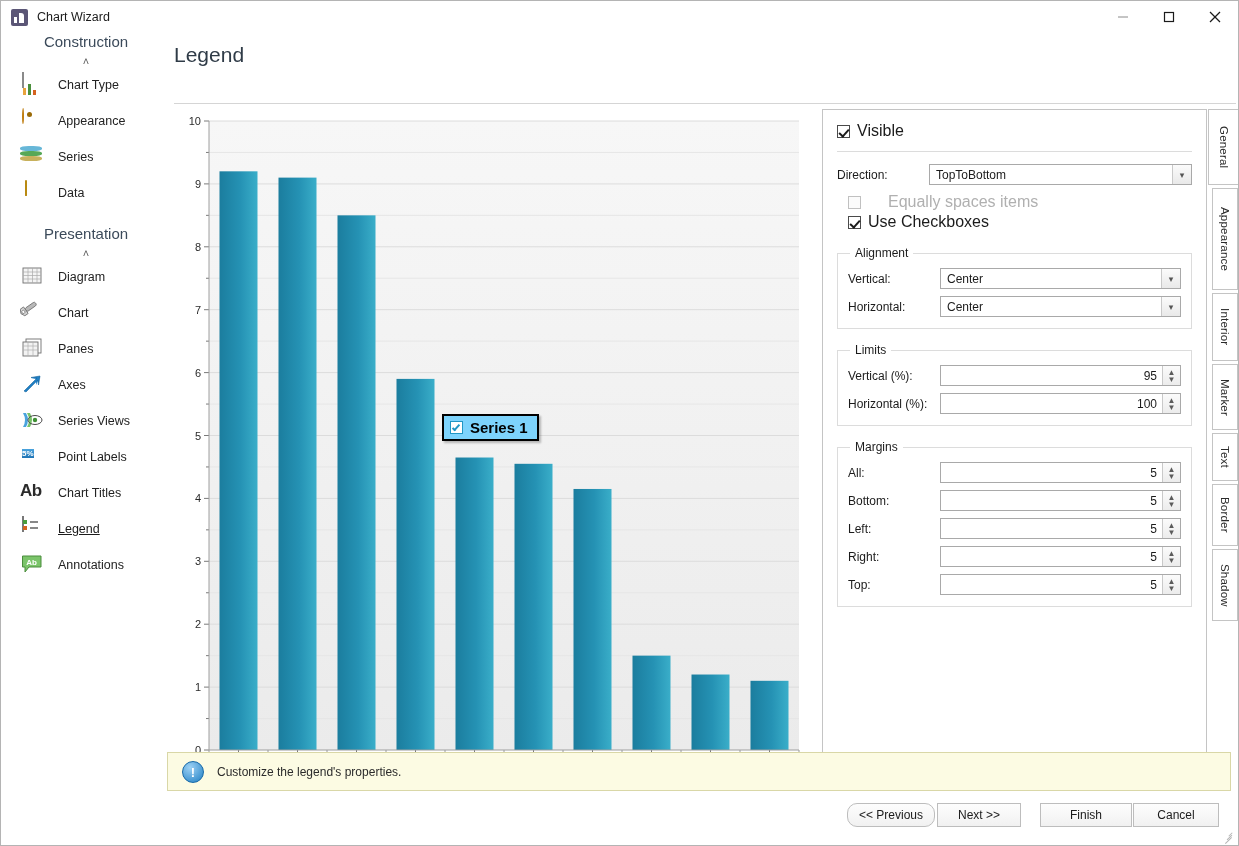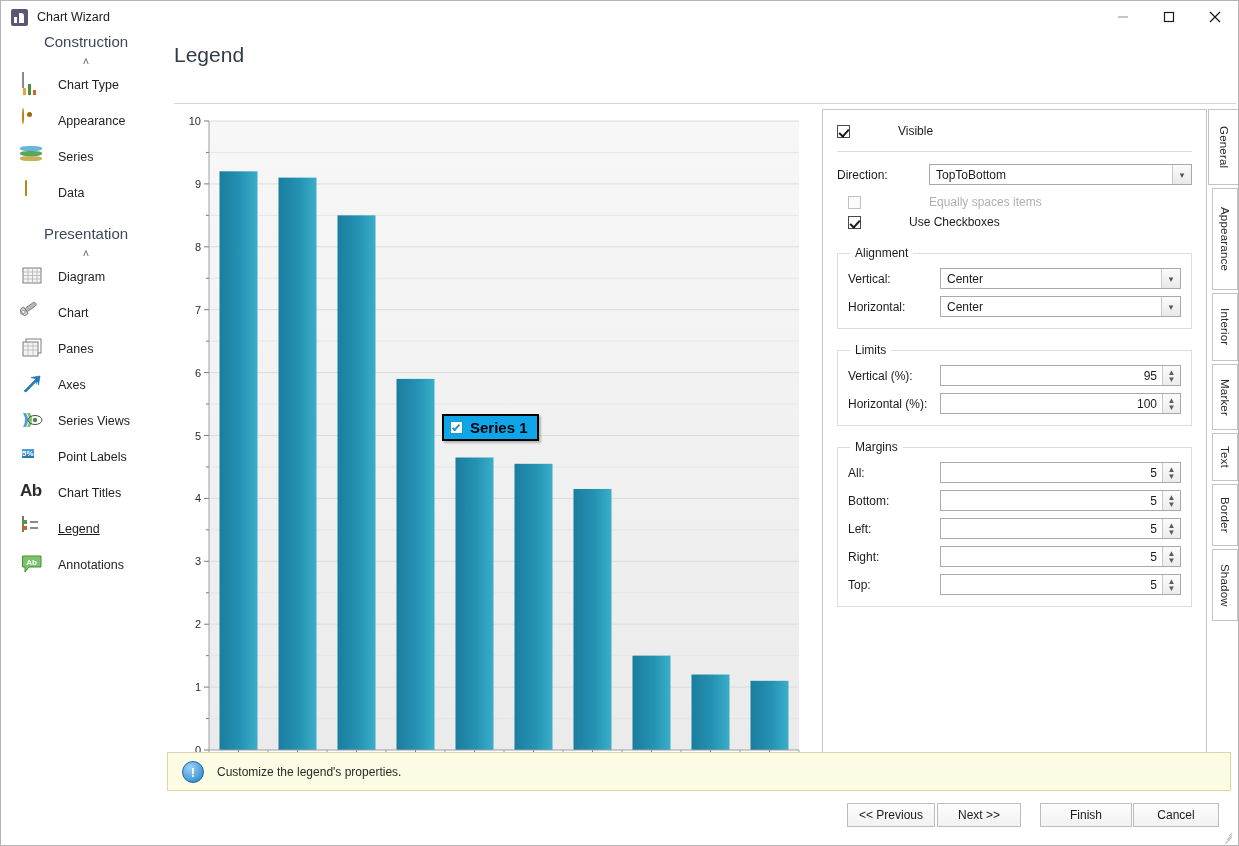--- a/index.html
+++ b/index.html
@@ -68,21 +68,21 @@
   .splitter .dots { position:absolute; left:2px; top:305px; width:3px; }
   .splitter .dots i { display:block; width:3px; height:3px; background:#8c8c8c; margin-bottom:4px; }
 
   
   .rpanel { position:absolute; left:656px; top:76px; width:385px; height:672px; border:1px solid #c4c4c4; background:#fff; }
   .rp-inner { padding:12px 14px 0 14px; }
   .cbrow { display:flex; align-items:center; height:18px; }
   .cb { width:13px; height:13px; border:1px solid #4a4a4a; background:#fff; position:relative; flex:none; margin-right:7px; }
   .cb.checked::after { content:""; position:absolute; left:3px; top:1px; width:4px; height:8px; border:solid #1b1b1b; border-width:0 2px 2px 0; transform:rotate(42deg); }
   .cb.dis { border-color:#c0c0c0; background:#fbfbfb; }
-  .cbrow .t { font-size:12px; color:#1b1b1b;margin-left:41px; }
+  .cbrow .t { font-size:16px; color:#1b1b1b; }
   .cbrow .t.dis { color:#b0b0b0; }
   .hr { height:1px; background:#dcdcdc; margin:11px 0 12px 0; }
 
   .frow { display:flex; align-items:center; margin-bottom:7px; }
   .frow .lab { width:92px; font-size:12px; color:#1b1b1b; }
   .combo { flex:1; height:21px; border:1px solid #a9a9a9; background:#fff; display:flex; align-items:center; position:relative; }
   .combo .val { flex:1; padding-left:6px; font-size:12px; color:#1b1b1b; }
   .combo .arrow { width:19px; height:19px; background:linear-gradient(#fbfbfb,#e9e9e9); border-left:1px solid #c9c9c9; display:flex; align-items:center; justify-content:center; color:#555; font-size:9px; }
 
   fieldset.grp { border:1px solid #dcdcdc; margin:0 0 14px 0; padding:8px 10px 4px 10px; }
@@ -397,21 +397,21 @@
             <line x1="507" y1="639" x2="507" y2="642" stroke="#9a9a9a" stroke-width="1"></line>
             <line x1="595.5" y1="639" x2="595.5" y2="644" stroke="#7a7a7a" stroke-width="1"></line>
             <text x="595.5" y="659" text-anchor="middle" font-family="Liberation Sans, sans-serif" font-size="11" fill="#2b2b2b">F</text>
             <line x1="566" y1="639" x2="566" y2="642" stroke="#9a9a9a" stroke-width="1"></line>
             <line x1="625" y1="639" x2="625" y2="642" stroke="#9a9a9a" stroke-width="1"></line>
           </g>
         <line x1="35" y1="10" x2="35" y2="639" stroke="#9e9e9e" stroke-width="1"></line>
         <line x1="35" y1="639" x2="625" y2="639" stroke="#9e9e9e" stroke-width="1"></line>
       </svg>
 
-      <div style="position:absolute;left:268px;top:303px;background:#0ea5e9;border:2px solid #000;padding:3px 9px 3px 6px;display:flex;align-items:center;box-shadow:2px 2px 2px rgba(0,0,0,.25);">
+      <div style="position:absolute;left:268px;top:303px;background:#7dd3fc;border:2px solid #000;padding:3px 9px 3px 6px;display:flex;align-items:center;box-shadow:2px 2px 2px rgba(0,0,0,.25);">
         <span style="width:13px;height:13px;border:1.5px solid #2196c4;background:#fff;position:relative;margin-right:7px;flex:none;">
           <span style="position:absolute;left:3px;top:1px;width:4px;height:8px;border:solid #2196c4;border-width:0 2px 2px 0;transform:rotate(42deg);display:block;"></span>
         </span>
         <span style="font-size:15px;font-weight:bold;color:#000;">Series 1</span>
       </div>
     </div>
 
     <div class="splitter">
       <div class="line"></div>
       <div class="dots">
@@ -551,21 +551,21 @@
         </div>
     </div>
   </div>
 
   <div class="status">
     <div class="ibox">!</div>
     <div class="txt">Customize the legend's properties.</div>
   </div>
 
   <div class="btnbar">
-    <div class="btn" style="left:845px;width:88px;">&lt;&lt; Previous</div>
+    <div class="btn" style="left:845px;width:88px;border-radius:10px;">&lt;&lt; Previous</div>
     <div class="btn" style="left:935px;width:84px;">Next &gt;&gt;</div>
     <div class="btn" style="left:1038px;width:92px;">Finish</div>
     <div class="btn" style="left:1131px;width:86px;">Cancel</div>
     <div class="grip">
       <i style="left:2px;top:11px;"></i>
         <i style="left:4px;top:8px;width:7px;"></i>
         <i style="left:6px;top:5px;width:5px;"></i>
     </div>
   </div>
 

